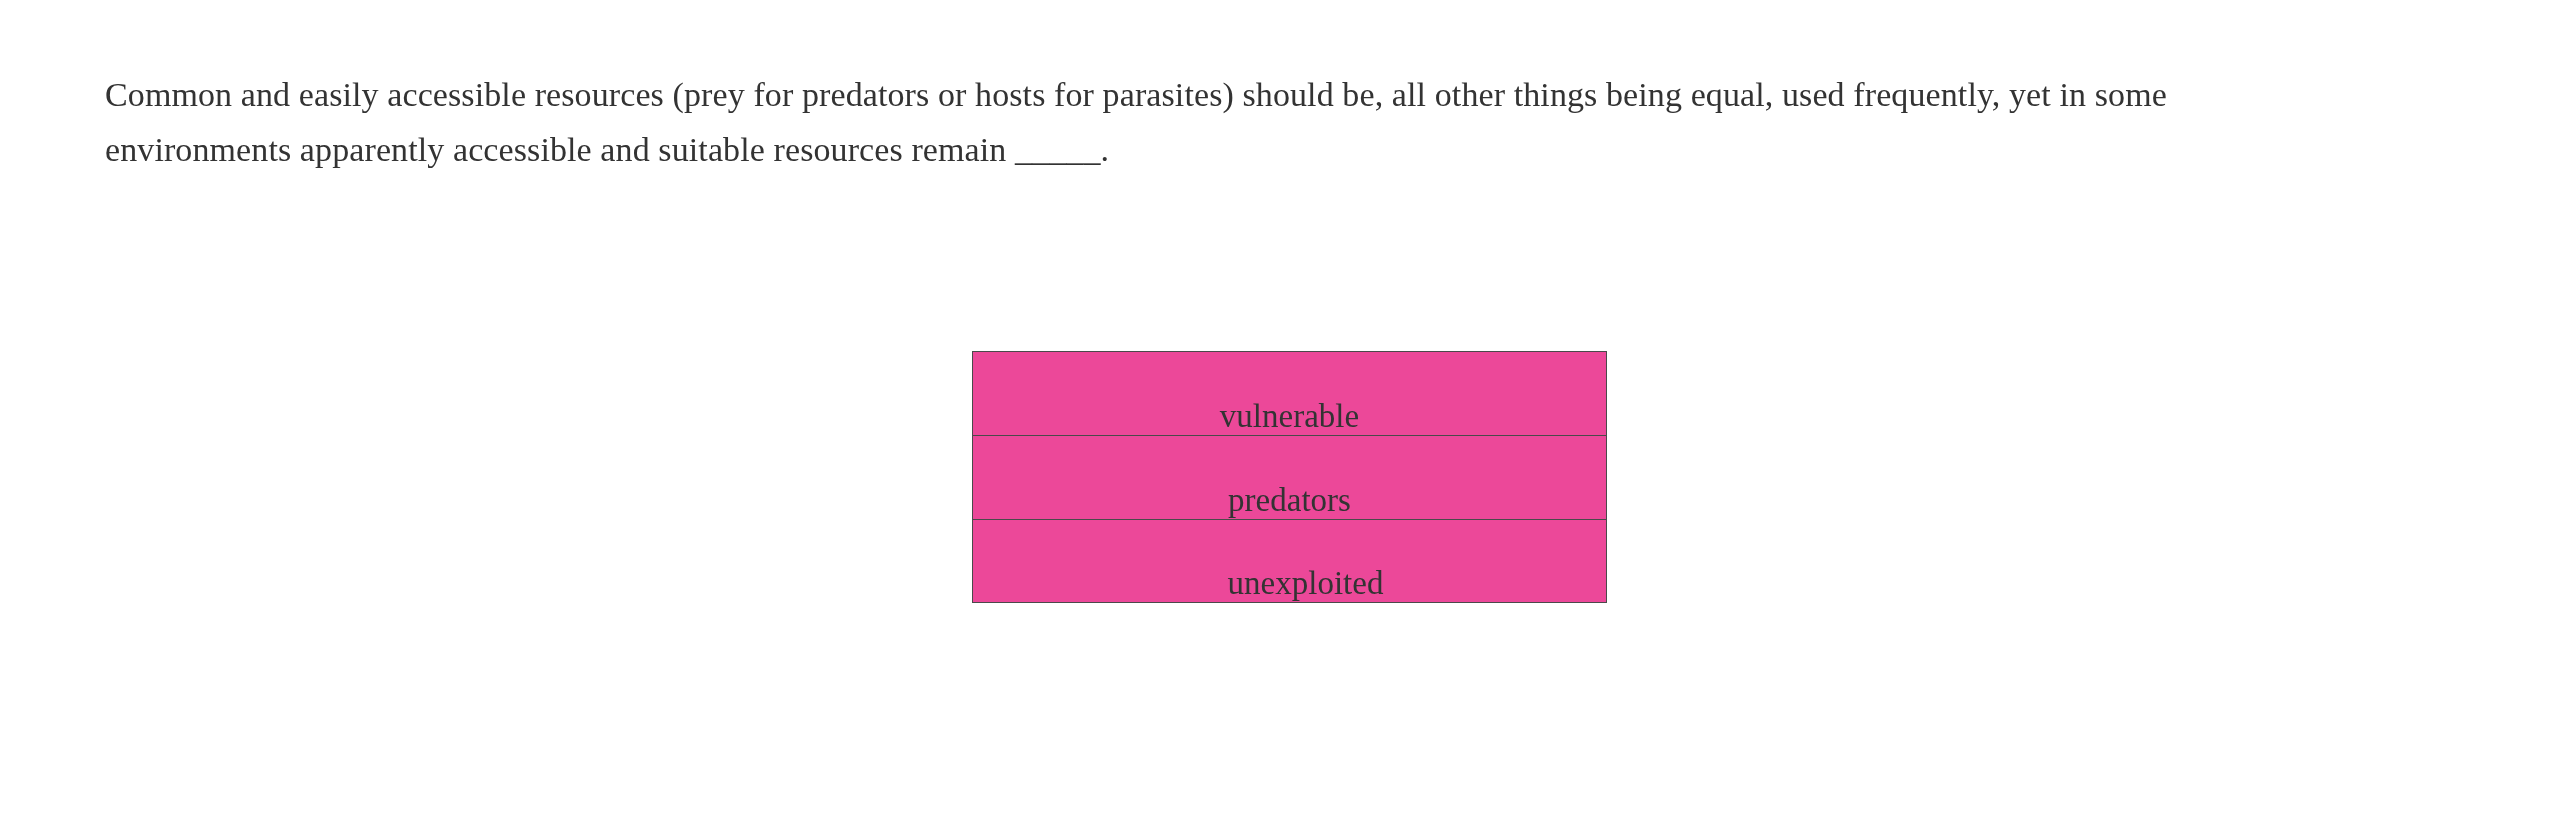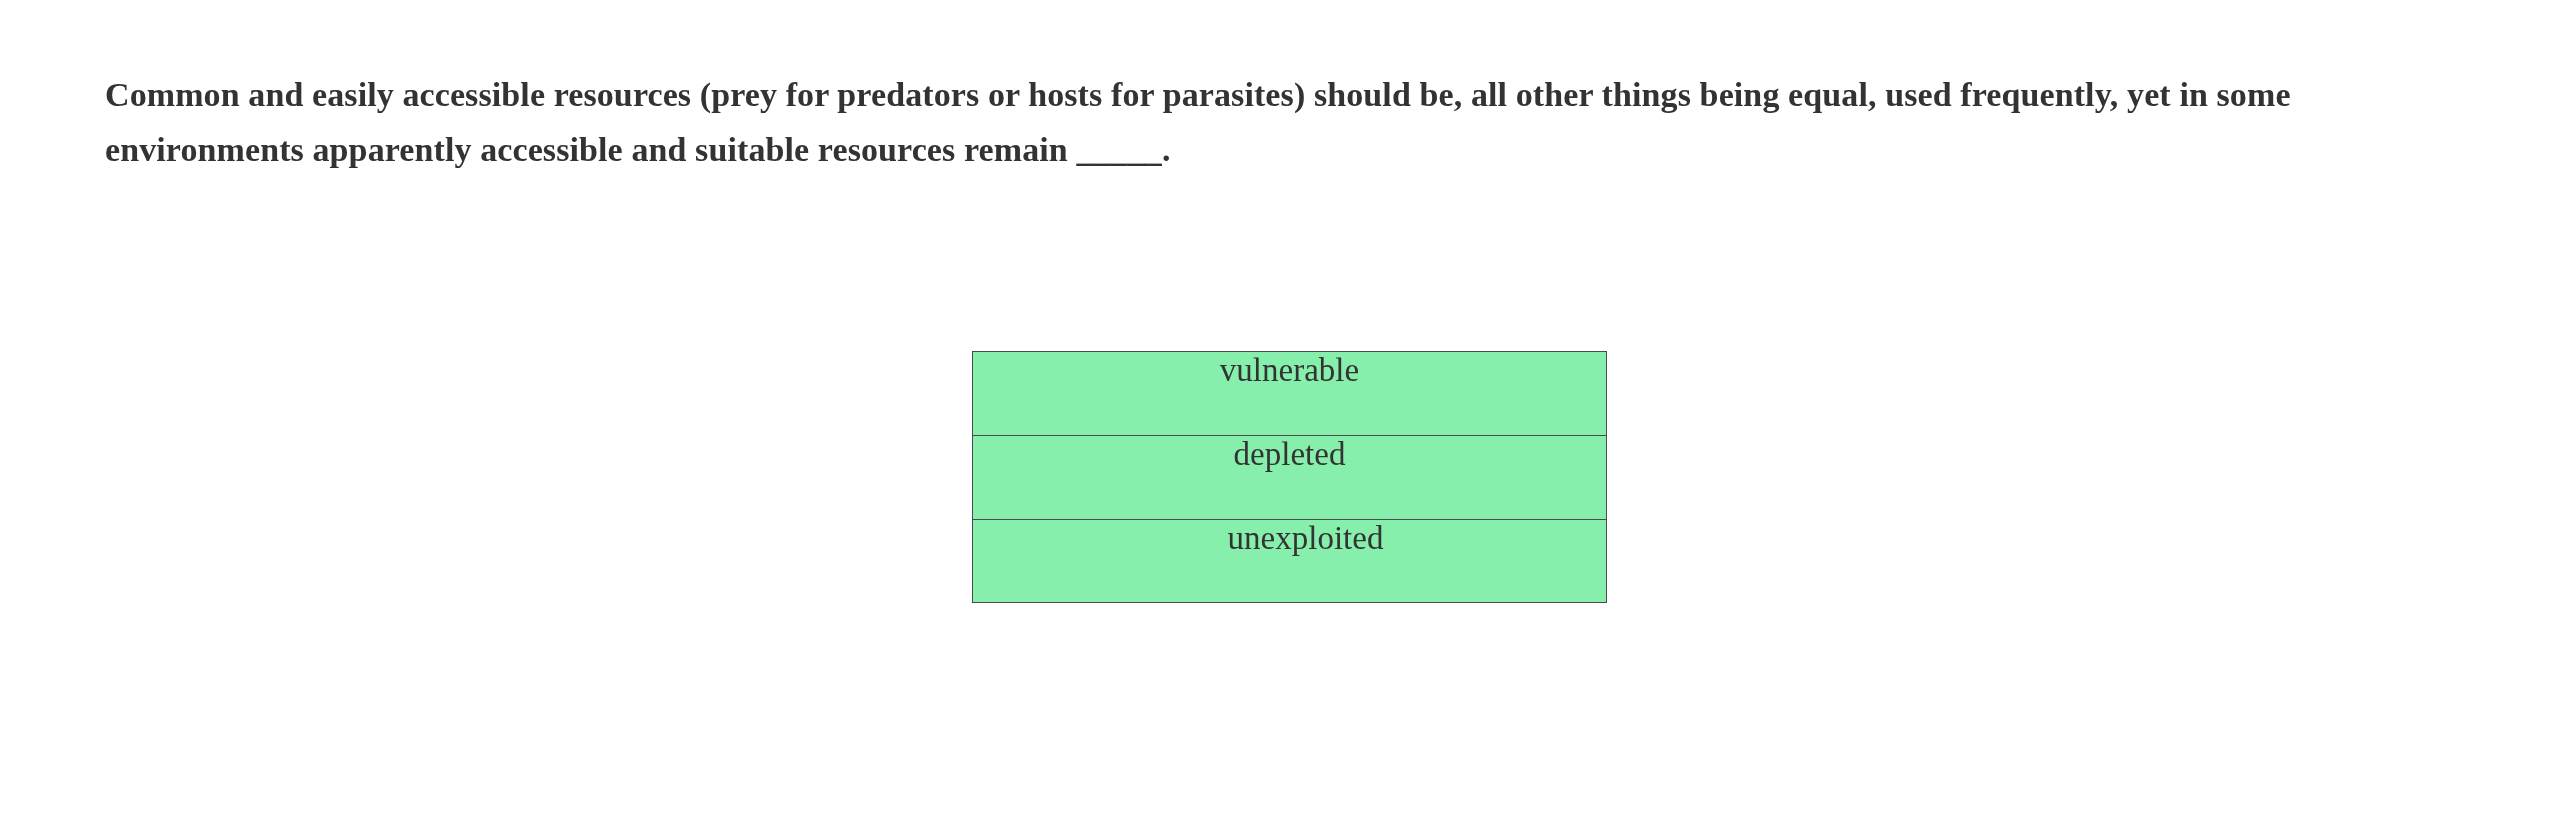--- a/index.html
+++ b/index.html
@@ -13,62 +13,61 @@
     font-family: "Liberation Serif", "DejaVu Serif", serif;
     color: #333333;
     position: relative;
     overflow: hidden;
   }
   .question-block {
     position: absolute;
     left: 105px;
     top: 33px;
     width: 2231px;
-    font-weight: bold;
   }
   .question-text {
     font-size: 34px;
     line-height: 1.63;
     color: #333333;
     letter-spacing: 0.1px;
   }
   .options-wrap {
     position: absolute;
     left: 972px;
     top: 351px;
     width: 635px;
   }
   .option-row {
     box-sizing: border-box;
     border: 0.9px solid #4a4a4a;
     border-bottom: none;
     height: 84px;
     display: flex;
-    align-items: flex-start;
+    align-items: flex-end;
     justify-content: center;
-    background: #86efac;
+    background: #ec4899;
     font-size: 33px;
     color: #333333;
   }
   .option-row:last-child {
     border-bottom: 0.9px solid #4a4a4a;
     padding-left: 32px;
   }
 </style>
 </head>
 <body>
 
 <div class="question-block">
   <p class="question-text">Common and easily accessible resources (prey for predators or hosts for parasites) should be, all other things being equal, used frequently, yet in some environments apparently accessible and suitable resources remain _____.</p>
 </div>
 
 <div class="options-wrap">
   <div class="option-row">
     <span>vulnerable</span>
   </div>
   <div class="option-row">
-    <span>depleted</span>
+    <span>predators</span>
   </div>
   <div class="option-row">
     <span>unexploited</span>
   </div>
 </div>
 
 
 </body></html>

